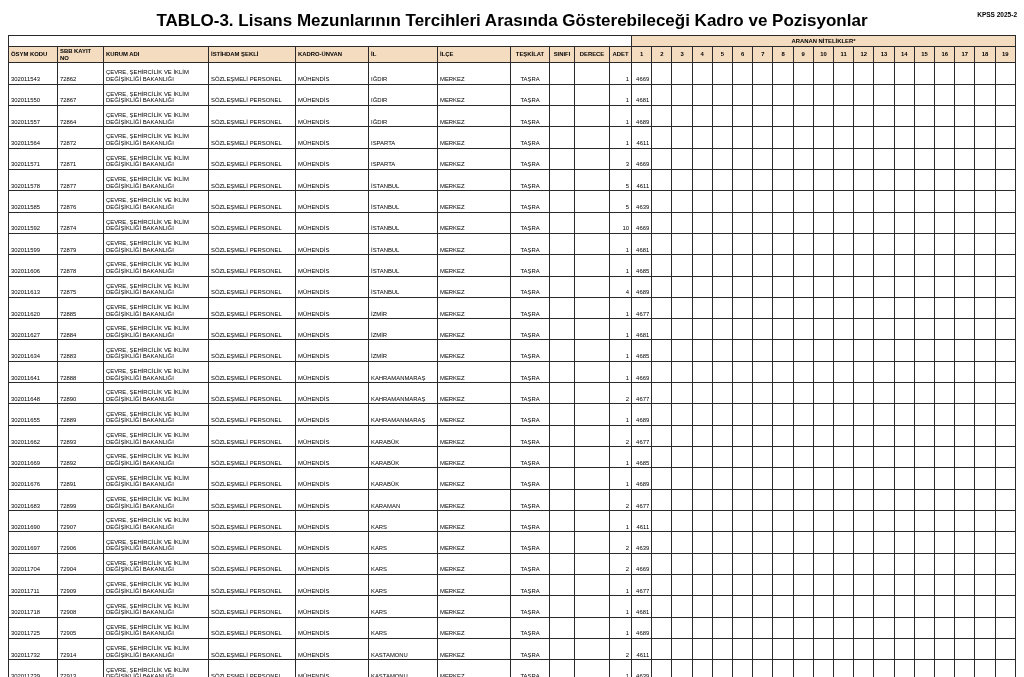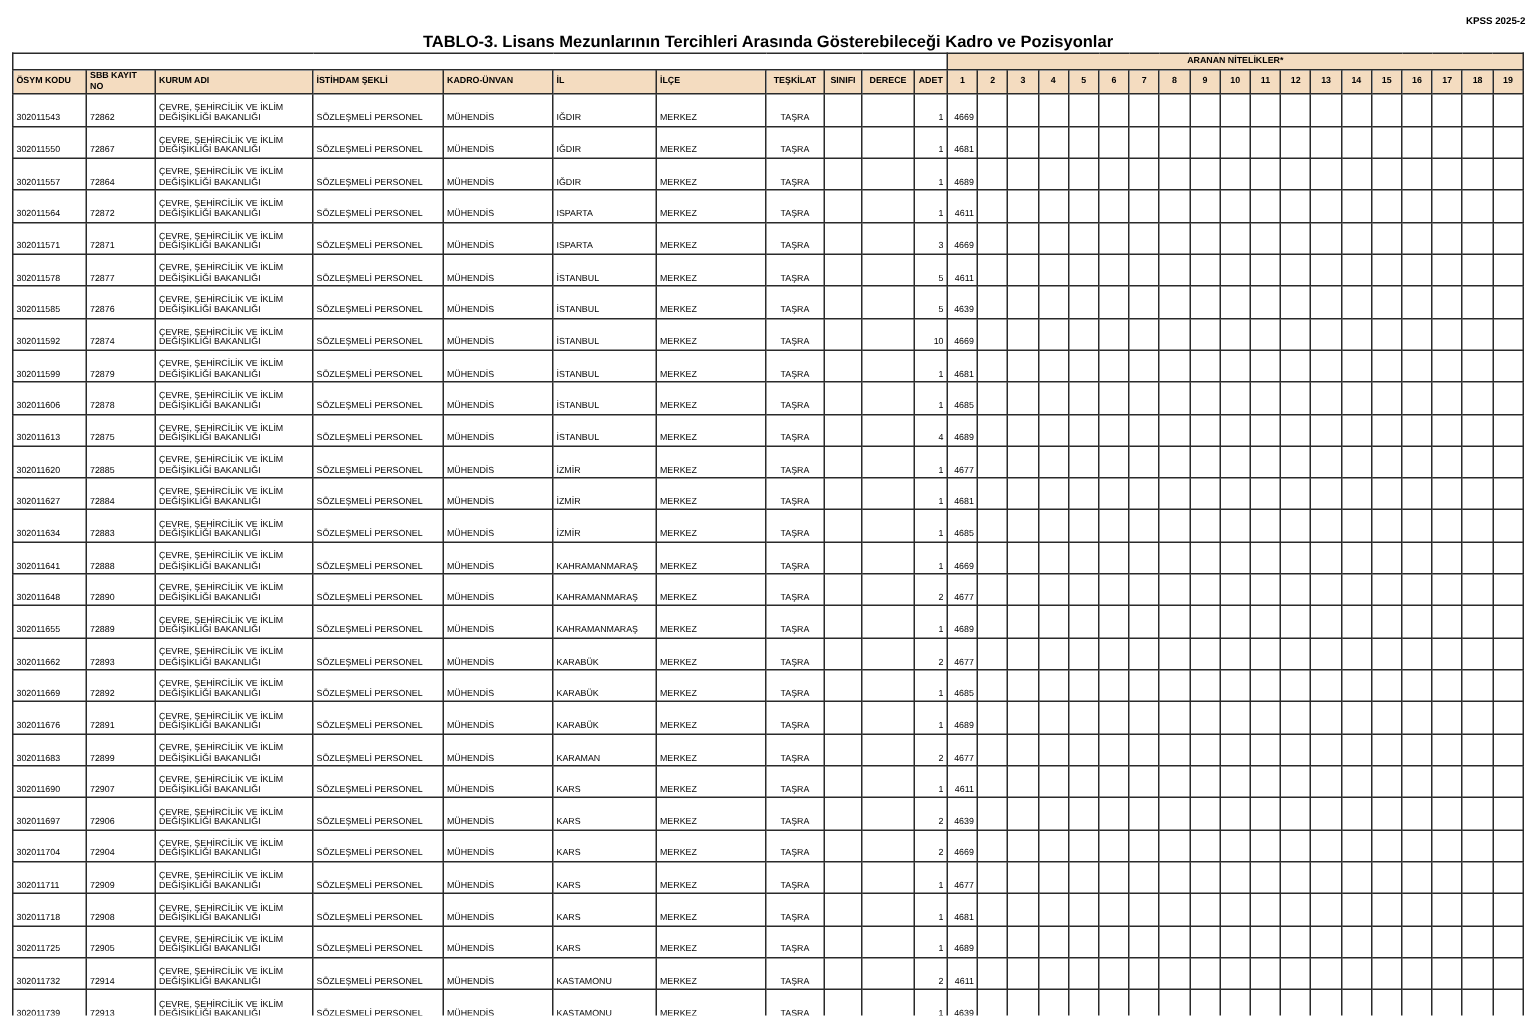--- a/index.html
+++ b/index.html
@@ -2,21 +2,21 @@
 <html style="--header-bg: #f4dcc0; --border: #2a2a2a;"><head>
 <meta charset="utf-8">
 <style>
   :root{
     --header-bg:#f4dcc0;
     --border:#2a2a2a;
   }
   html,body{margin:0;padding:0;background:#ffffff;width:1024px;height:677px;overflow:hidden;}
   body{font-family:"Liberation Sans","DejaVu Sans",sans-serif;color:#000;}
   .page{position:relative;width:1024px;height:677px;background:#fff;}
-  .title{position:absolute;top:22px;left:0;right:0;text-align:center;font-size:11px;font-weight:bold;letter-spacing:0;}
+  .title{position:absolute;top:11px;left:0;right:0;text-align:center;font-size:17px;font-weight:bold;letter-spacing:0;}
   .exam-tag{position:absolute;top:11px;right:7px;font-size:6.5px;font-weight:bold;}
   table.grid{position:absolute;top:35px;left:8px;width:1008px;border-collapse:collapse;table-layout:fixed;}
   table.grid th,table.grid td{
     border:1px solid var(--border);
     font-size:5.9px;line-height:1.12;
     padding:1px 2px;overflow:hidden;white-space:normal;
   }
   tr.band-row{height:11px;}
   td.band-spacer{border:none;background:#fff;}
   td.band-label{background:var(--header-bg);text-align:center;font-weight:bold;font-size:6px;vertical-align:middle;}

